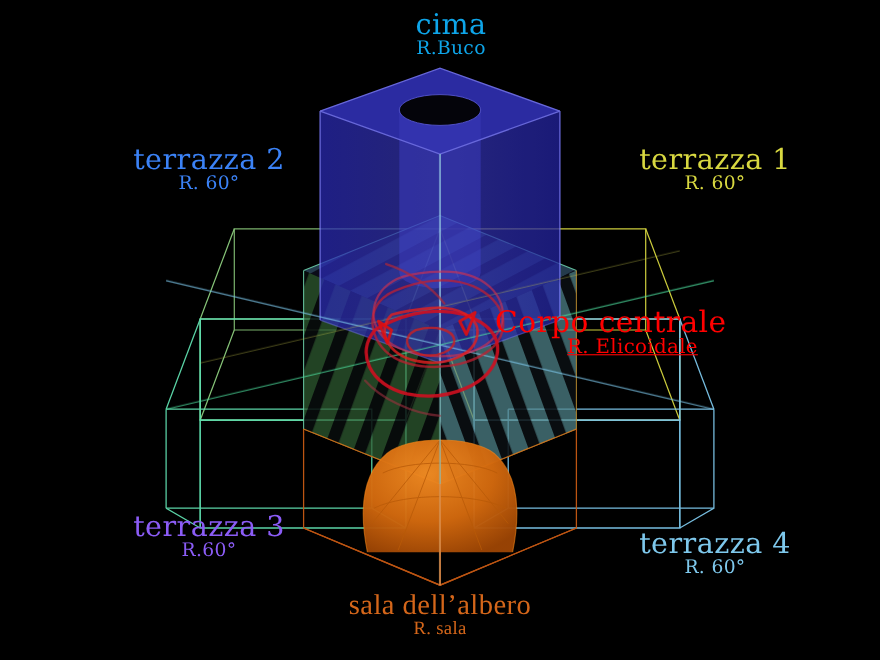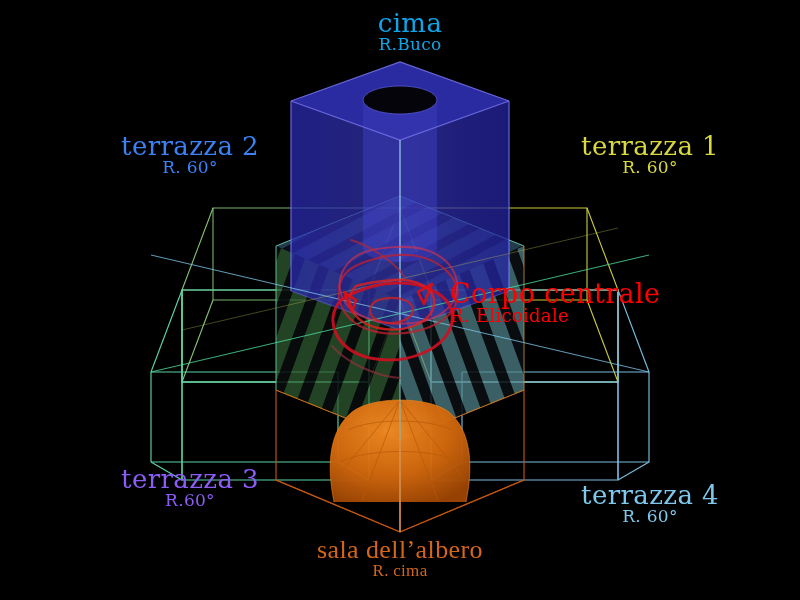--- a/index.html
+++ b/index.html
@@ -50,21 +50,21 @@
   }
   
   #lab-cima        { left: 285px; top: 10px;  width: 250px; }
   #lab-terrazza2   { left: 70px;  top: 133px; width: 240px; }
   #lab-terrazza1   { left: 530px; top: 133px; width: 240px; }
   #lab-terrazza3   { left: 70px;  top: 466px; width: 240px; }
   #lab-terrazza4   { left: 530px; top: 466px; width: 240px; }
   #lab-sala        { left: 265px; top: 536px; width: 270px; font-family: Liberation Serif, serif; }
   #lab-corpo       { left: 450px; top: 280px; width: 250px; text-align: left; }
   #lab-corpo .title { font-size: 27px; }
-  #lab-corpo .sub  { font-size: 18px; text-align: left; }
+  #lab-corpo .sub  { font-size: 18px; text-align: center; text-decoration: underline; }
 </style>
 </head>
 <body>
 
 <div id="stage">
 
   <svg class="scene" viewBox="0 0 800 600">
     <defs>
 
       <pattern id="stripeL" width="26" height="200" patternUnits="userSpaceOnUse" patternTransform="rotate(20)">
@@ -246,21 +246,21 @@
     <span class="sub">R.60°</span>
   </div>
 
   <div class="label" id="lab-terrazza4" style="color: rgb(126, 200, 236); margin-top: 16px;">
     <span class="title">terrazza 4</span>
     <span class="sub">R. 60°</span>
   </div>
 
   <div class="label" id="lab-sala" style="color: rgb(212, 102, 26);">
     <span class="title">sala dell’albero</span>
-    <span class="sub">R. cima</span>
+    <span class="sub">R. sala</span>
   </div>
 
   <div class="label" id="lab-corpo" style="color: rgb(255, 0, 0);">
     <span class="title">Corpo centrale</span>
     <span class="sub">R. Elicoidale</span>
   </div>
 
 </div>
 
 </body></html>

